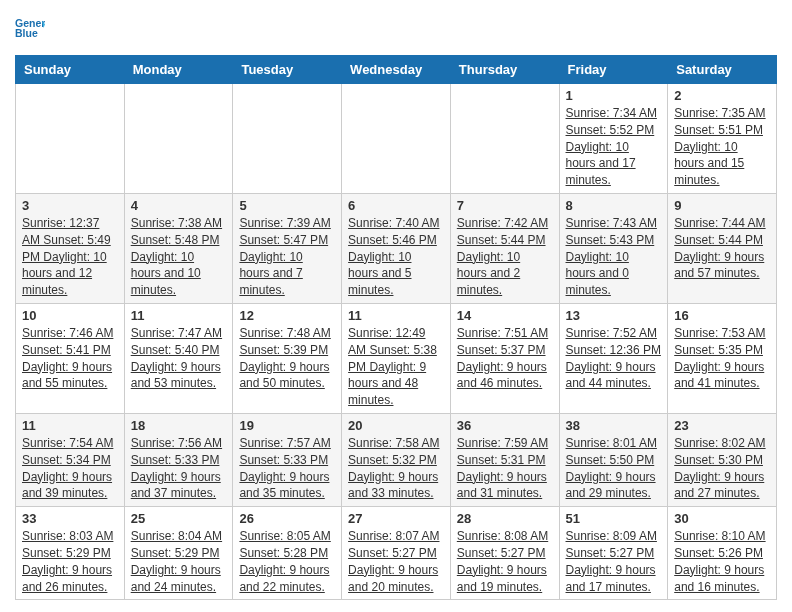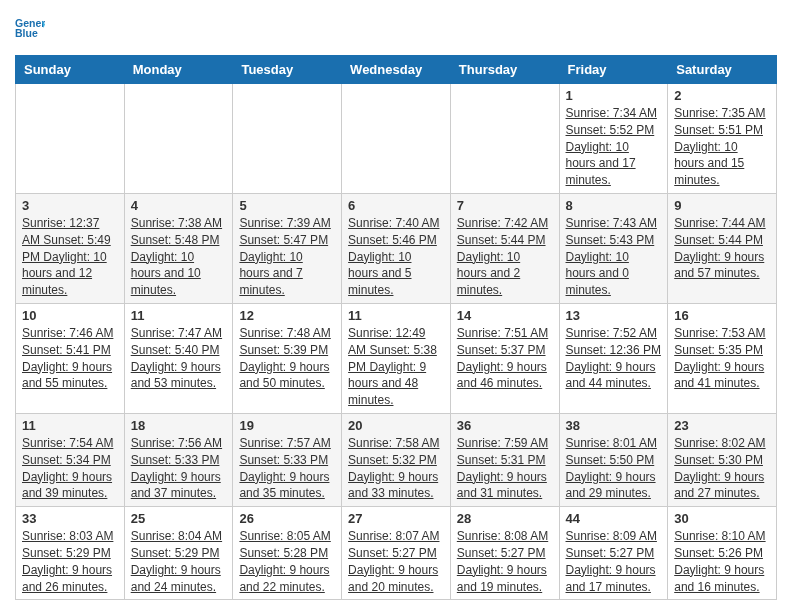--- a/index.html
+++ b/index.html
@@ -233,21 +233,21 @@
 Sunset: 5:27 PM
 Daylight: 9 hours and 20 minutes.</div>
           </td>
           <td>
             <div class="day-num">28</div>
             <div class="day-info">Sunrise: 8:08 AM
 Sunset: 5:27 PM
 Daylight: 9 hours and 19 minutes.</div>
           </td>
           <td>
-            <div class="day-num">44</div>
+            <div class="day-num">51</div>
             <div class="day-info">Sunrise: 8:09 AM
 Sunset: 5:27 PM
 Daylight: 9 hours and 17 minutes.</div>
           </td>
           <td>
             <div class="day-num">30</div>
             <div class="day-info">Sunrise: 8:10 AM
 Sunset: 5:26 PM
 Daylight: 9 hours and 16 minutes.</div>
           </td>

